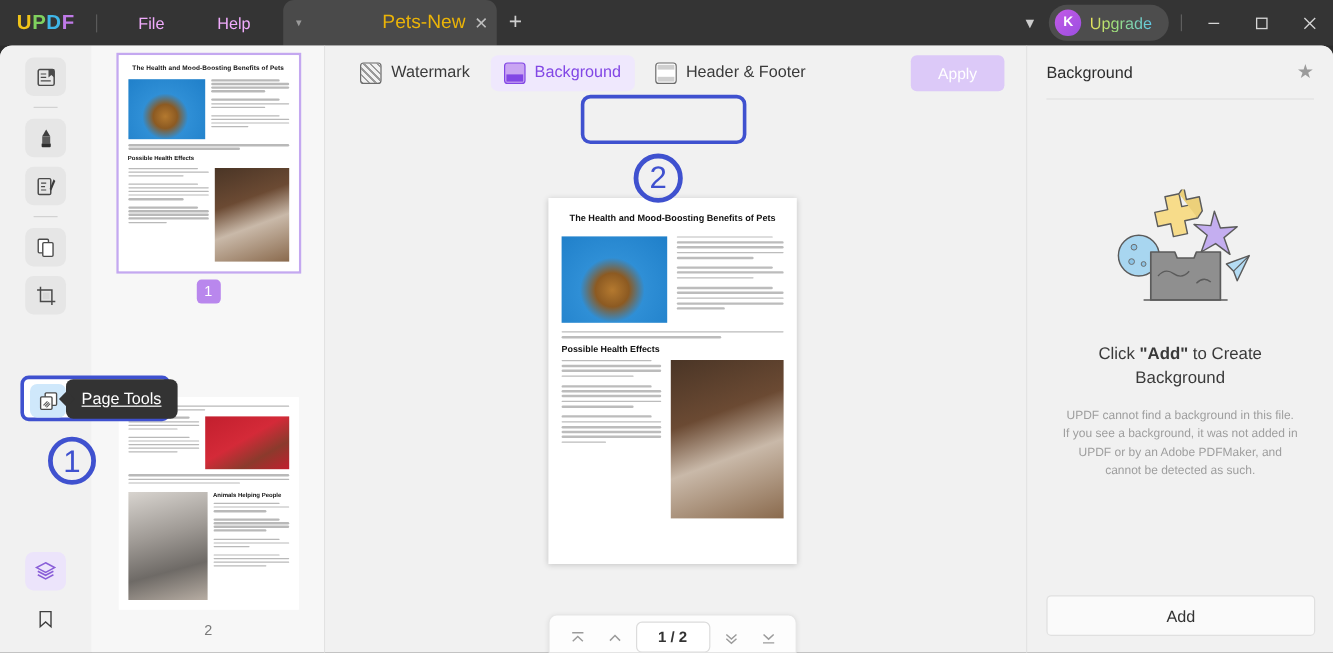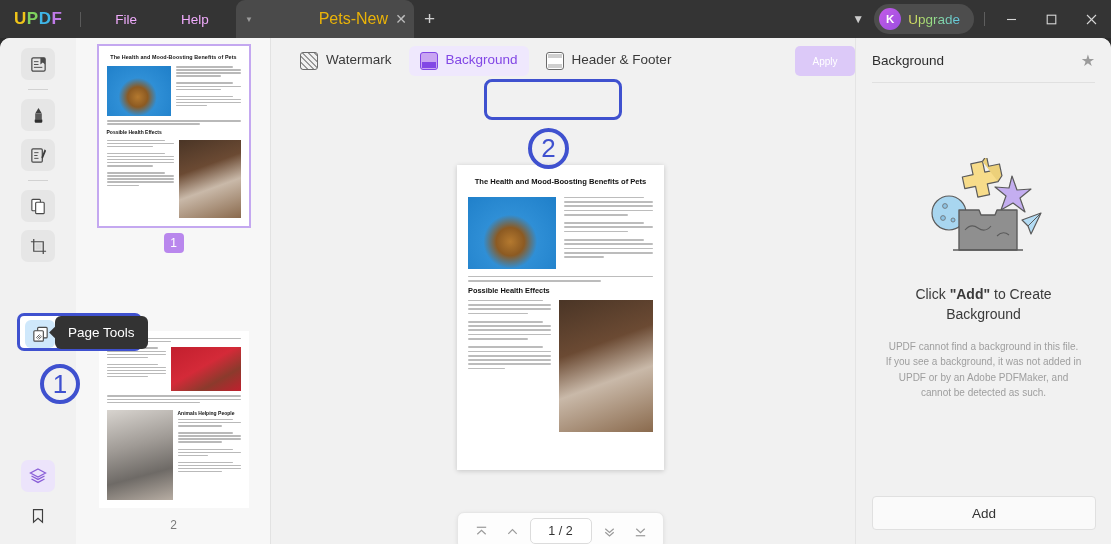--- a/index.html
+++ b/index.html
@@ -96,21 +96,21 @@
     position:absolute; left:17px; top:275px; width:125px; height:38px;
     border:3px solid #3f51cf; border-radius:7px; background:#fff; z-index:6;
   }
   .pt-icon {
     position:absolute; left:5px; top:4px; width:30px; height:28px;
     border-radius:6px; background:#cfe8fb; display:flex; align-items:center; justify-content:center;
   }
   .tooltip {
     position:absolute; left:55px; top:278px; height:33px; padding:16px 13px;
     background:#333; color:#fff; border-radius:6px; font-size:13.5px;
-    display:flex; align-items:center; z-index:8; white-space:nowrap;
+    display:flex; align-items:center; z-index:8; white-space:nowrap;text-decoration:underline;
   }
   .tooltip::before {
     content:''; position:absolute; left:-4px; top:12px;
     width:9px; height:9px; background:#333; transform:rotate(45deg);
   }
 
   
   .callout {
     position:absolute; border:4px solid #3f51cf; border-radius:50%;
     color:#3f51cf; font-size:26px; font-weight:400;
@@ -180,22 +180,22 @@
   .ico-bg::after{ content:''; position:absolute; left:1px; right:1px; bottom:1px; height:6px; background:#8247e5; }
   .ico-hf { background:#fff; overflow:hidden; }
   .ico-hf::before{ content:''; position:absolute; left:1px; right:1px; top:1px; height:4px; background:#cfcfcf; }
   .ico-hf::after { content:''; position:absolute; left:1px; right:1px; bottom:1px; height:4px; background:#cfcfcf; }
   .bg-ring {
     position:absolute; left:213px; top:41px; width:138px; height:41px;
     border:3px solid #3f51cf; border-radius:8px; background:transparent; z-index:7;
     pointer-events:none;
   }
   .apply-btn {
-    margin-left:auto; width:60px; height:30px;
-    background:#dcc9f8; color:#fff; font-size:10px; border-radius:5px;
+    margin-left:auto; margin-right:18px; width:78px; height:30px;
+    background:#dcc9f8; color:#fff; font-size:13px; border-radius:5px;
     display:flex; align-items:center; justify-content:center;
   }
 
   
   .doc-page {
     position:absolute; left:186px; top:127px; width:207px; height:305px;
     background:#fff; box-shadow:0 1px 5px rgba(0,0,0,.18);
     overflow:hidden;
   }
   .pg { position:relative; width:100%; height:100%; padding:11px 11px; }
@@ -216,21 +216,21 @@
     box-shadow:0 1px 4px rgba(0,0,0,.08);
     display:flex; align-items:center; justify-content:center; gap:4px;
   }
   .nav-btn {
     width:27px; height:26px; display:flex; align-items:center; justify-content:center;
     color:#9b9b9b; border-radius:4px;
   }
   .pagebox {
     width:62px; height:26px; border:1px solid #dcdcdc; border-radius:5px;
     background:#fff; display:flex; align-items:center; justify-content:center;
-    font-size:12.5px; color:#333;
+    font-size:12.5px; color:#333;font-weight:bold;
   }
 
   
   .right {
     position:absolute; left:855px; top:0; width:256px; height:506px;
     background:#f1f1f1; border-left:1px solid #e4e4e4;
   }
   .right-head {
     height:44px; display:flex; align-items:center; padding:0 16px;
   }

